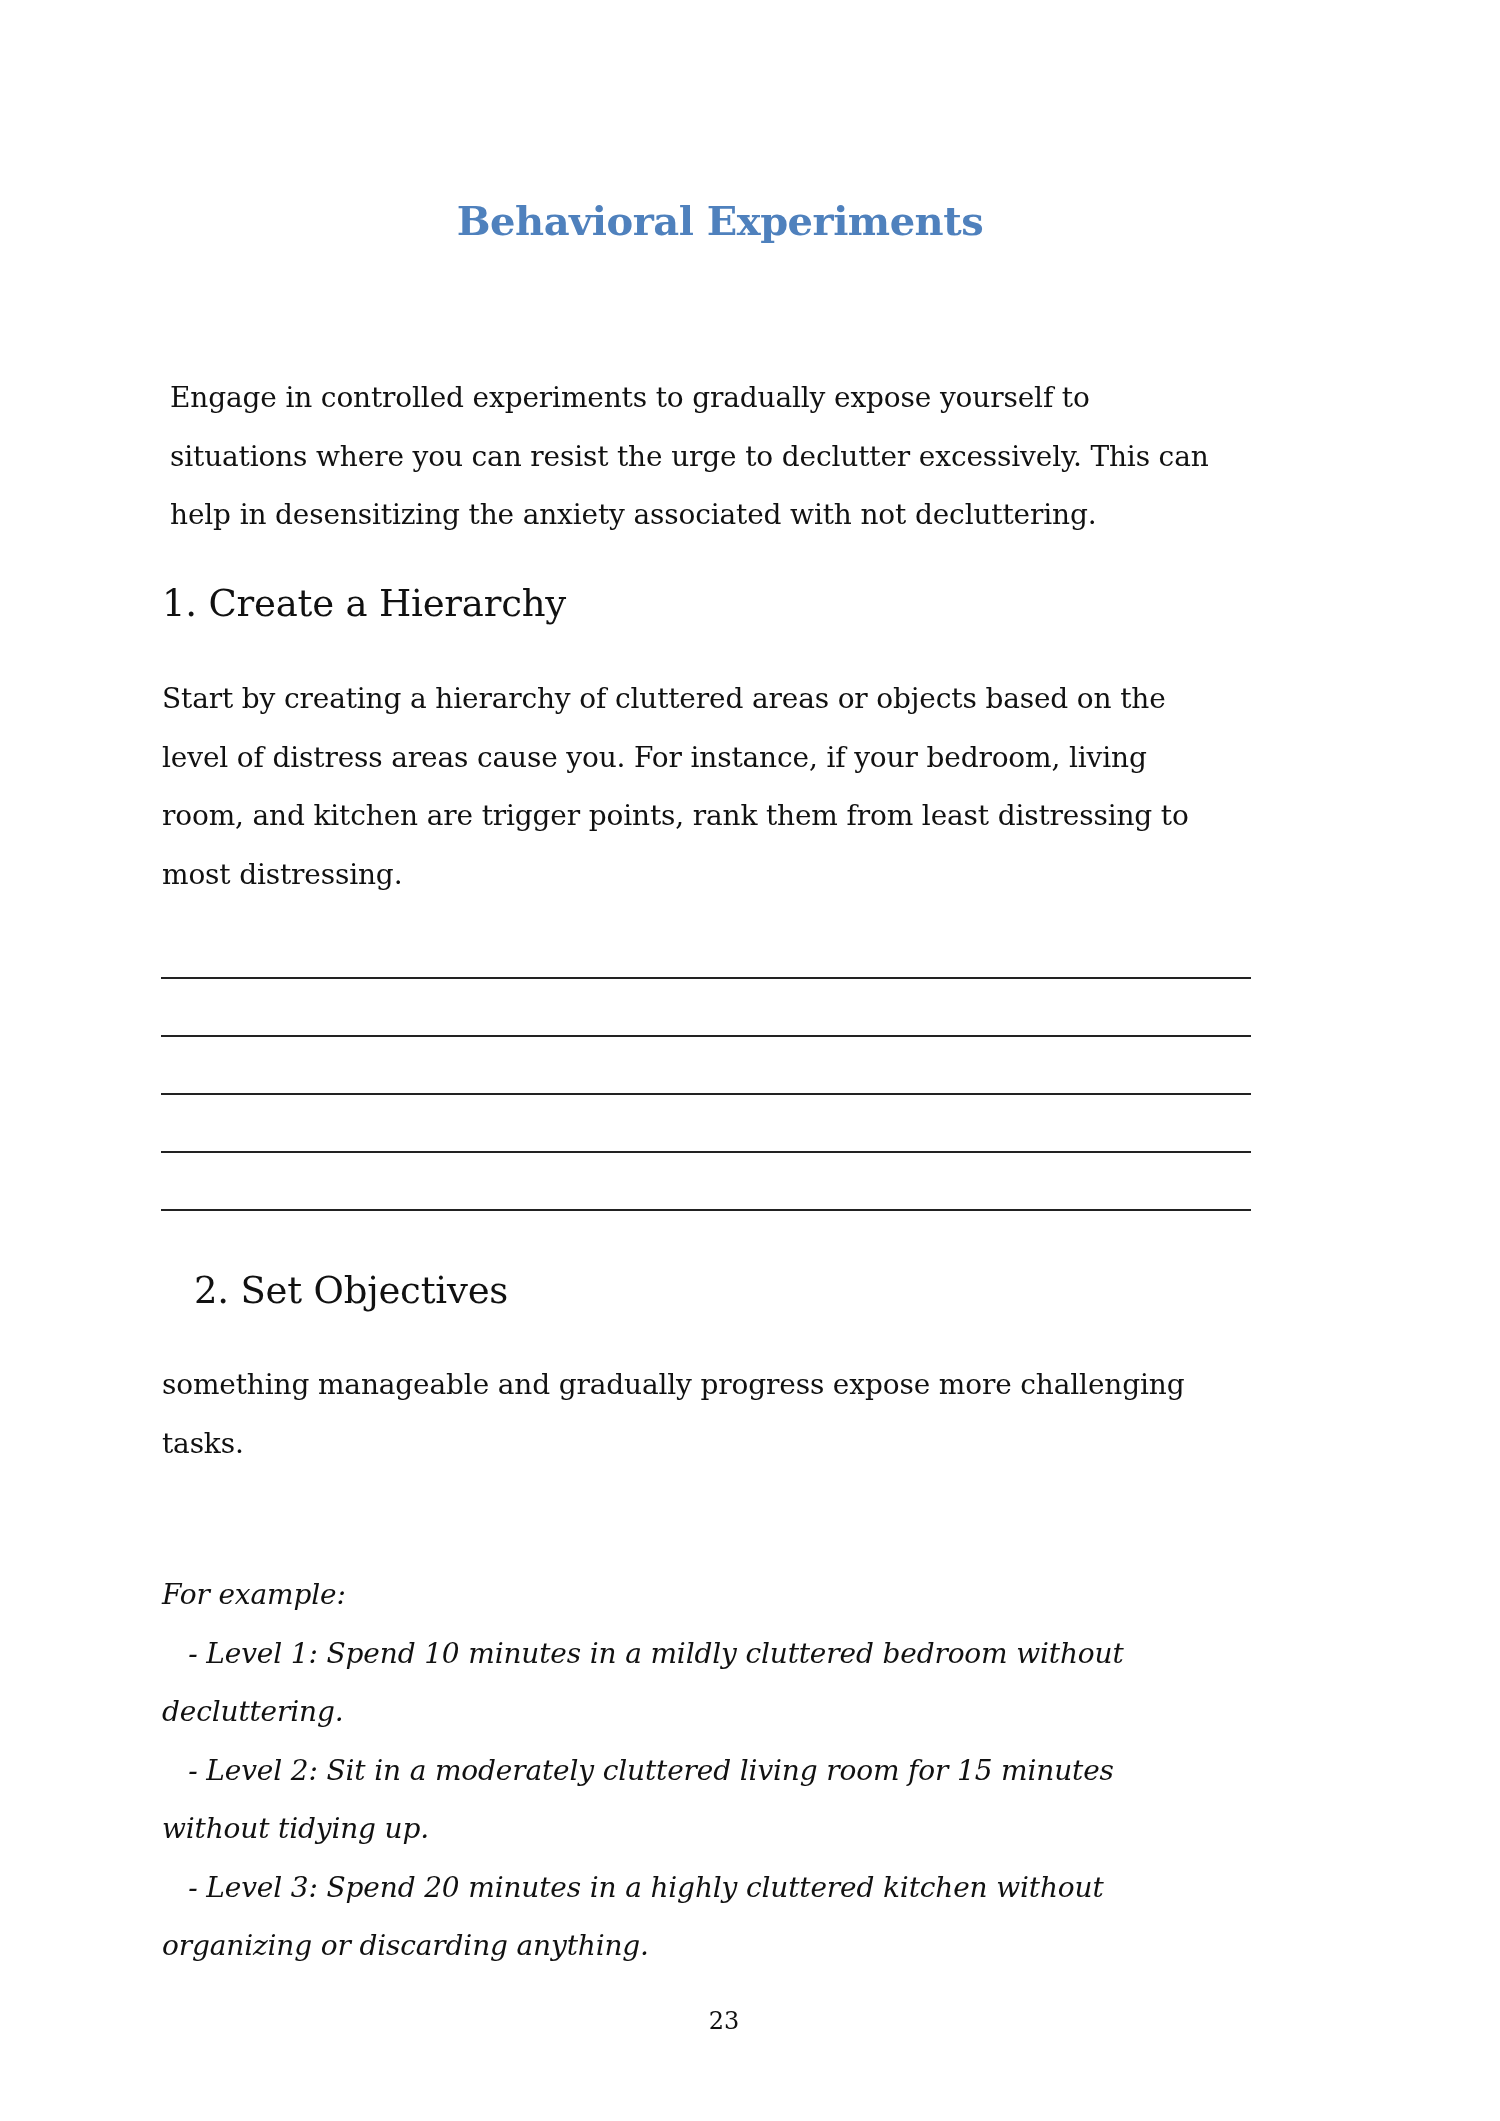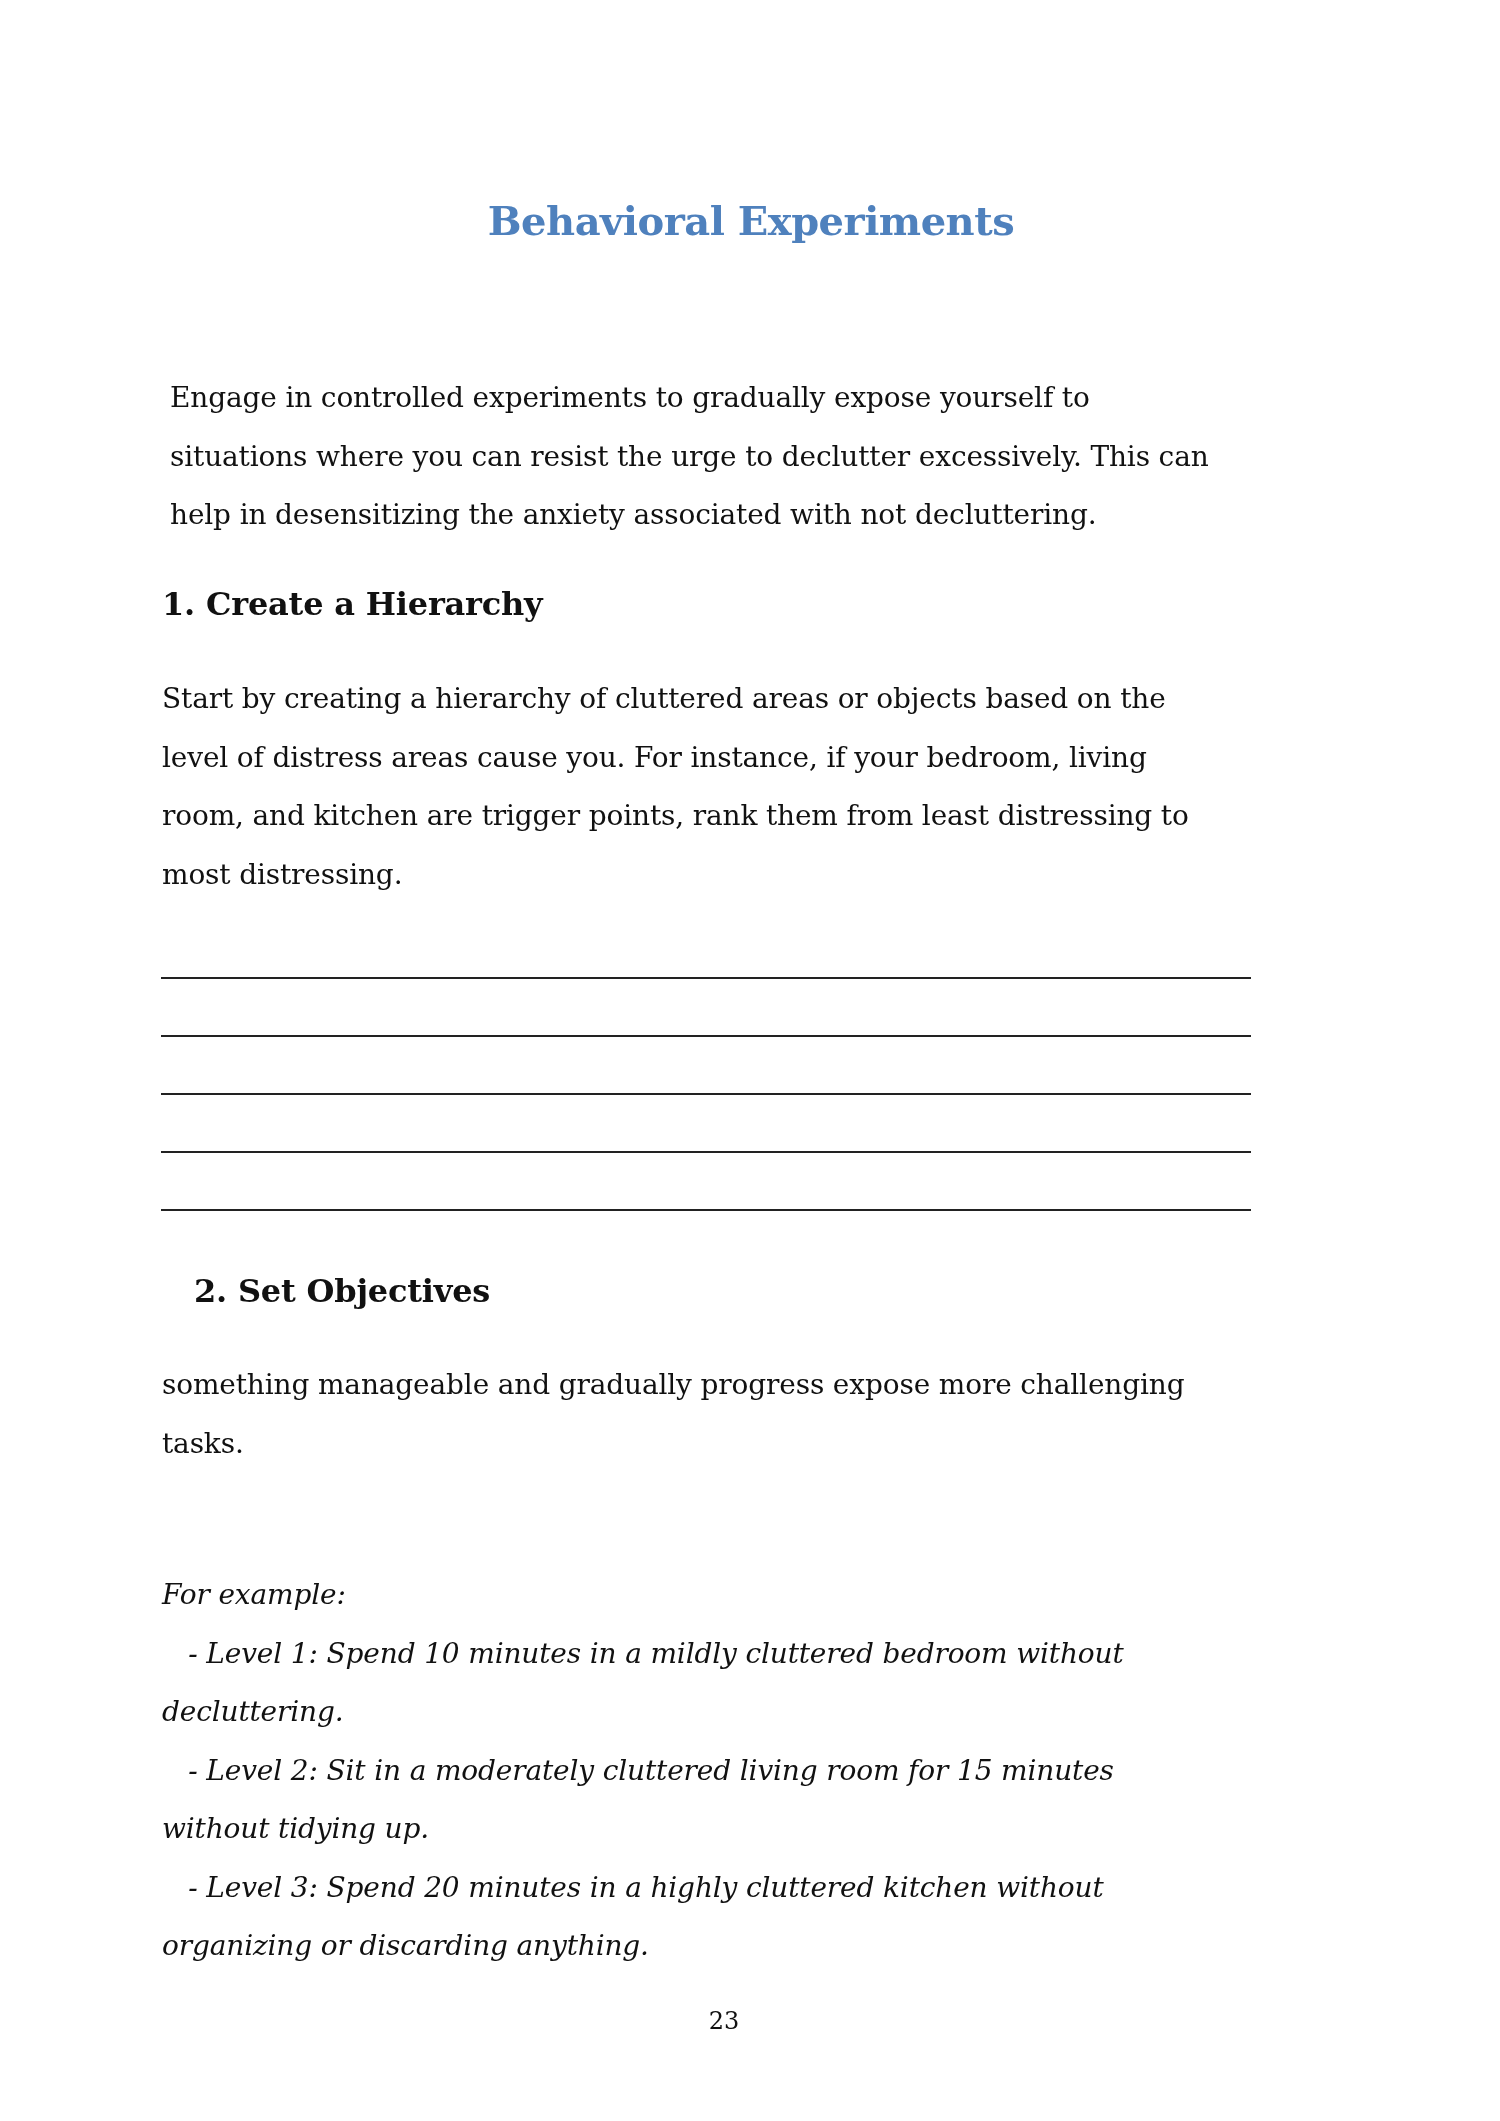--- a/index.html
+++ b/index.html
@@ -21,40 +21,39 @@
       width: 1440px;
       top: 196px;
       margin: 0;
       text-align: center;
       font-family: "DejaVu Serif", serif;
       font-weight: bold;
       font-size: 40px;
       line-height: 50px;
       color: #4f81bd;
       letter-spacing: -0.5px;
-      padding-left: 31px;
     }
     .block {
       position: absolute;
       left: 162px;
       width: 1110px;
       margin: 0;
     }
     .para {
       font-size: 28px;
       line-height: 58.5px;
       letter-spacing: -0.15px;
       white-space: nowrap;
     }
     .para .line {
       display: block;
     }
     .heading {
-      font-weight: bold;
-      font-size: 32px;
+      font-weight: normal;
+      font-size: 37px;
       line-height: 40px;
       letter-spacing: -0.2px;
     }
     .italic {
       font-style: italic;
     }
     .write-lines {
       position: absolute;
       left: 161px;
       width: 1090px;

